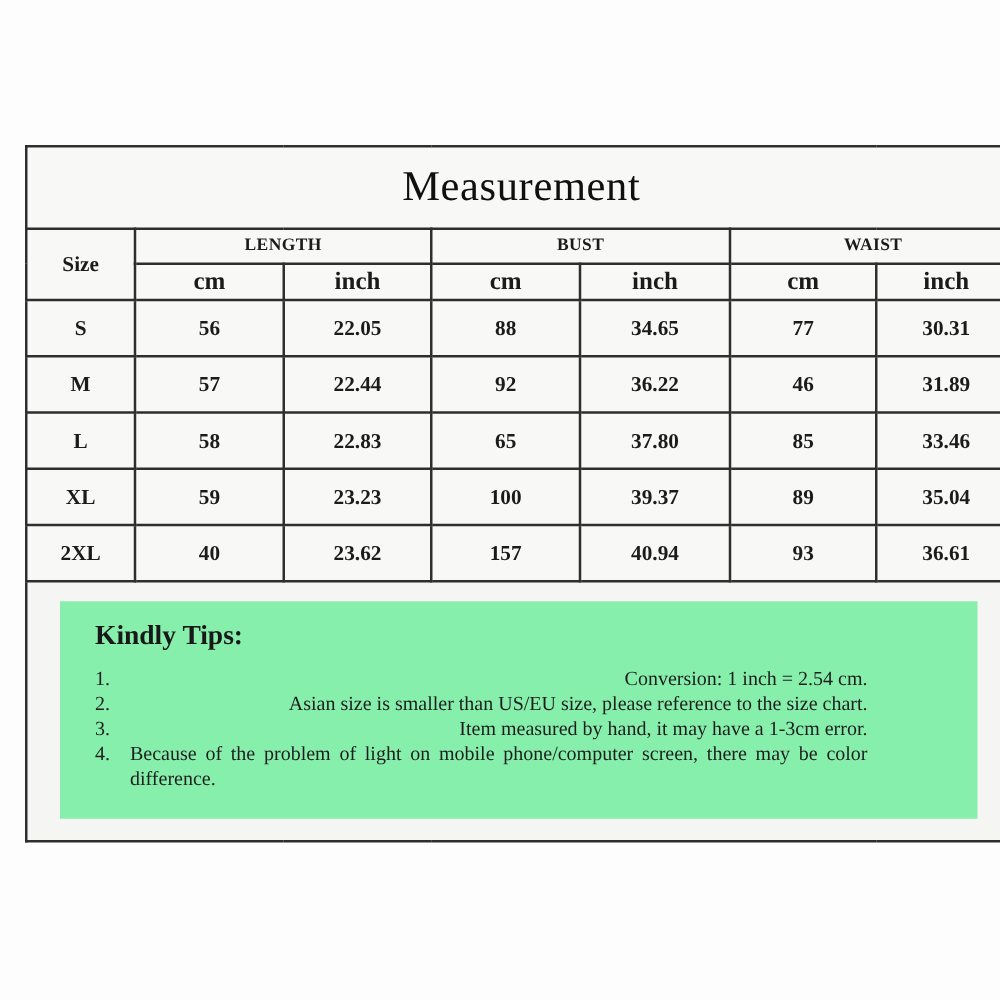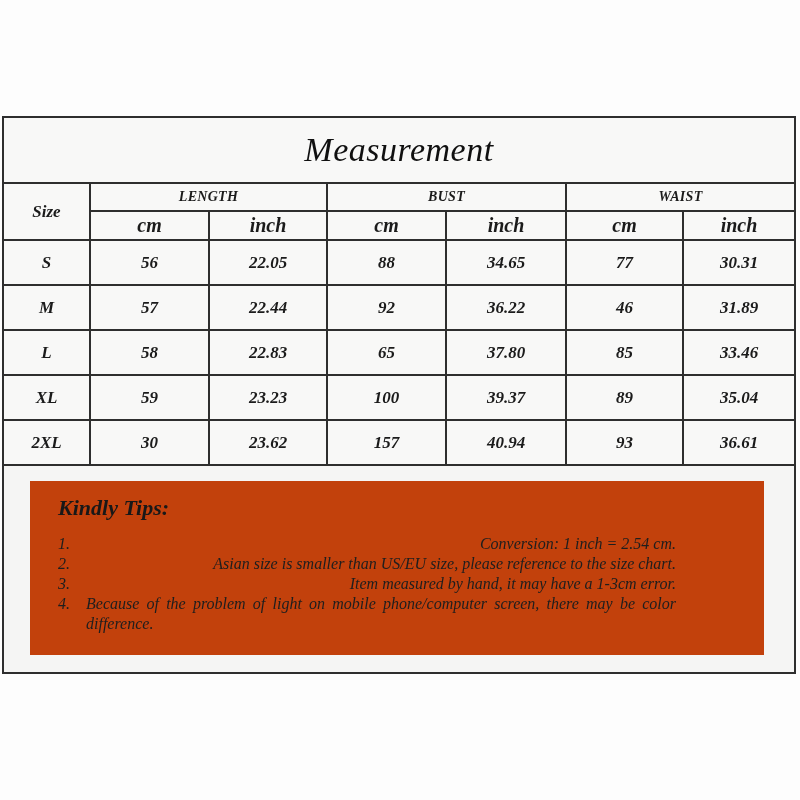--- a/index.html
+++ b/index.html
@@ -13,23 +13,22 @@
     overflow: hidden;
   }
   .canvas {
     position: relative;
     width: 800px;
     height: 800px;
   }
   .chart-box {
     position: absolute;
     top: 116px;
-    left: 2px;
+    left: 20px;
     width: 744px;
-    font-style: italic;
   }
   table.size-table {
     border-collapse: collapse;
     table-layout: fixed;
     width: 792px;
     background: #f8f8f7;
   }
   table.size-table td, table.size-table th {
     border: 2px solid #2e2e2e;
     padding: 0;
@@ -65,21 +64,21 @@
     font-size: 17px;
   }
   .tips-cell {
     height: 206px;
     background: #f5f5f4 !important;
     vertical-align: top !important;
   }
   .tips-inner {
     margin: 15px 30px 0 26px;
     height: 174px;
-    background: #c2410c;
+    background: #86efac;
     padding: 14px 0 0 28px;
     box-sizing: border-box;
     text-align: left;
   }
   .tips-heading {
     font-size: 22px;
     font-weight: 700;
     color: #181818;
     margin: 0 0 13px 0;
   }
@@ -170,21 +169,21 @@
           <td>XL</td>
           <td>59</td>
           <td>23.23</td>
           <td>100</td>
           <td>39.37</td>
           <td>89</td>
           <td>35.04</td>
         </tr>
         <tr class="data-row">
           <td>2XL</td>
-          <td>30</td>
+          <td>40</td>
           <td>23.62</td>
           <td>157</td>
           <td>40.94</td>
           <td>93</td>
           <td>36.61</td>
         </tr>
         <tr>
           <td class="tips-cell" colspan="7">
             <div class="tips-inner">
               <div class="tips-heading">Kindly Tips:</div>

